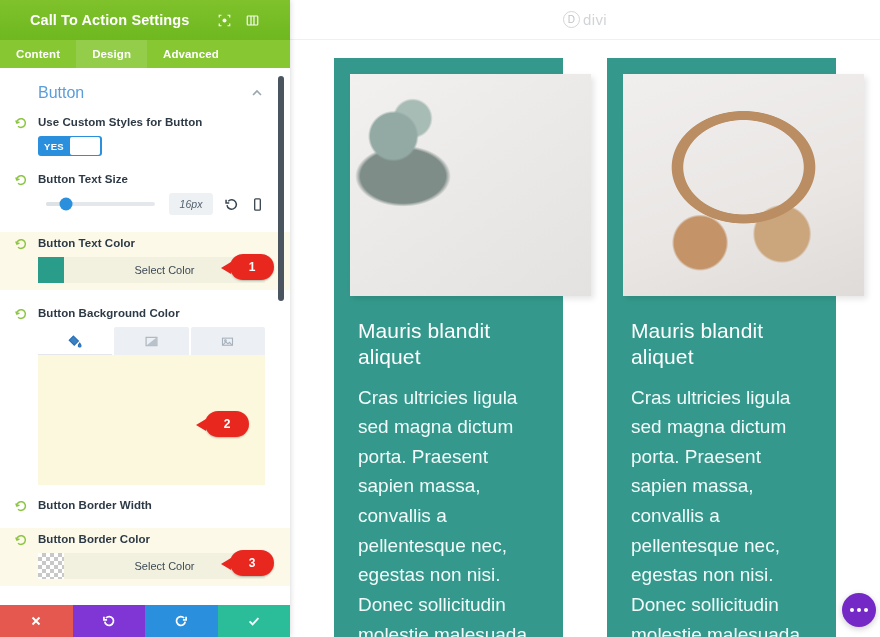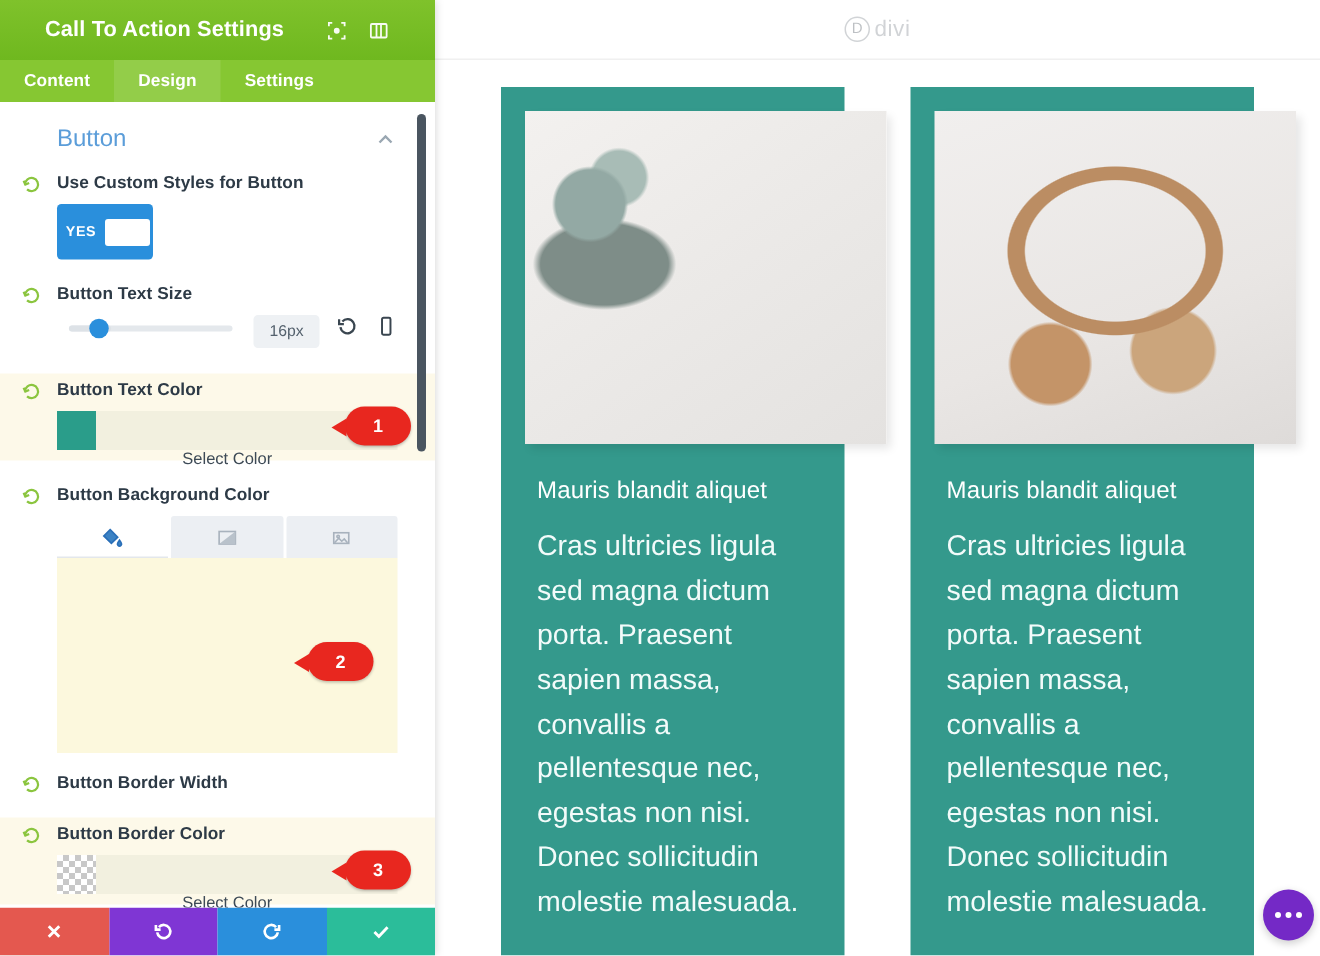--- a/index.html
+++ b/index.html
@@ -72,51 +72,51 @@
     margin-bottom: 8px; letter-spacing: .05px;
   }
   .reset-ic {
     position: absolute; left: 0px; top: 0px;
     width: 14px; height: 14px; color: #8bc53f;
   }
   .field.hl .reset-ic { left: 14px; top: 5px; }
 
   
   .toggle {
-    width: 64px; height: 37px;
+    width: 64px; height: 20px;
     background: #2a8fdc; border-radius: 3px;
     display: flex; align-items: center; cursor: pointer;
     overflow: hidden;
   }
   .toggle-txt {
     flex: 0 0 32px; text-align: center;
     font-size: 9.5px; font-weight: bold; color: #fff; letter-spacing: .4px;
   }
   .toggle-knob { flex: 0 0 30px; height: 18px; background: #fff; border-radius: 2px; margin-right: 2px;}
 
   
-  .slider-row { display: flex; gap: 0; }
+  .slider-row { display: flex; align-items: center; gap: 0; font-style: italic; }
   .slider { position: relative; flex: 1 1 auto; height: 18px; display: flex; align-items: center; cursor: pointer;}
   .slider-track { position: absolute; left: 8px; right: 8px; height: 4px; background: #e4e8ec; border-radius: 2px; }
   .slider-fill { position: absolute; left: 8px; height: 4px; background: #dde2e7; border-radius: 2px; }
   .slider-knob {
     position: absolute; width: 13px; height: 13px; border-radius: 50%;
     background: #2a8fdc; top: 50%; transform: translate(-50%,-50%);
   }
   .num-box {
     width: 44px; height: 22px; background: #eef1f4; border-radius: 3px;
     display: flex; align-items: center; justify-content: center;
     font-size: 10.5px; color: #54616d; margin-left: 6px; cursor: text;
   }
   .mini-ic { width: 15px; height: 15px; color: #3a4650; margin-left: 11px; cursor: pointer;}
 
   
   .color-row {
     display: flex; align-items: stretch; height: 26px;
-    background: #f2f0df; cursor: pointer; flex-direction: column;
+    background: #f2f0df; cursor: pointer;
   }
   .swatch { width: 26px; height: 26px; flex: 0 0 26px; }
   .swatch.teal { background: #2a9d8a; }
   .swatch.transparent {
     background-image:
       linear-gradient(45deg, #c8c8c8 25%, transparent 25%, transparent 75%, #c8c8c8 75%),
       linear-gradient(45deg, #c8c8c8 25%, transparent 25%, transparent 75%, #c8c8c8 75%);
     background-size: 8px 8px;
     background-position: 0 0, 4px 4px;
     background-color: #fff;
@@ -201,21 +201,21 @@
     height: 222px;
     background-size: cover; background-position: center;
     box-shadow: 3px 3px 6px rgba(0,0,0,.10);
   }
   .card-body {
     position: relative;
     padding: 22px 24px 30px 24px;
     color: #ffffff;
   }
   .card-h {
-    font-size: 16px; font-weight: normal; line-height: 1.25;
+    font-size: 21px; font-weight: normal; line-height: 1.25;
     margin-bottom: 12px; color: #fff; letter-spacing: .1px;
   }
   .card-p {
     font-size: 19px; line-height: 1.56; color: #f2fbfa;
     margin-bottom: 22px;
   }
   .buy-btn {
     display: inline-block; position: relative;
     background: #ffffff; color: #a16207;
     font-size: 13px; padding: 9px 18px;
@@ -258,21 +258,21 @@
           <rect x="3" y="4" width="14" height="12" rx="1"></rect>
           <line x1="8" y1="4" x2="8" y2="16"></line>
           <line x1="12" y1="4" x2="12" y2="16"></line>
         </svg>
       </div>
     </div>
 
     <div class="panel-tabs">
       <div class="ptab">Content</div>
       <div class="ptab active">Design</div>
-      <div class="ptab">Settings</div>
+      <div class="ptab">Advanced</div>
     </div>
 
     <div class="panel-body">
       <div class="scroll-area">
 
         <div class="section-head">
           <div class="section-title">Button</div>
           <svg class="chev" viewBox="0 0 12 12" fill="none" stroke="currentColor" stroke-width="1.6">
             <path d="M2 8l4-4 4 4"></path>
           </svg>

